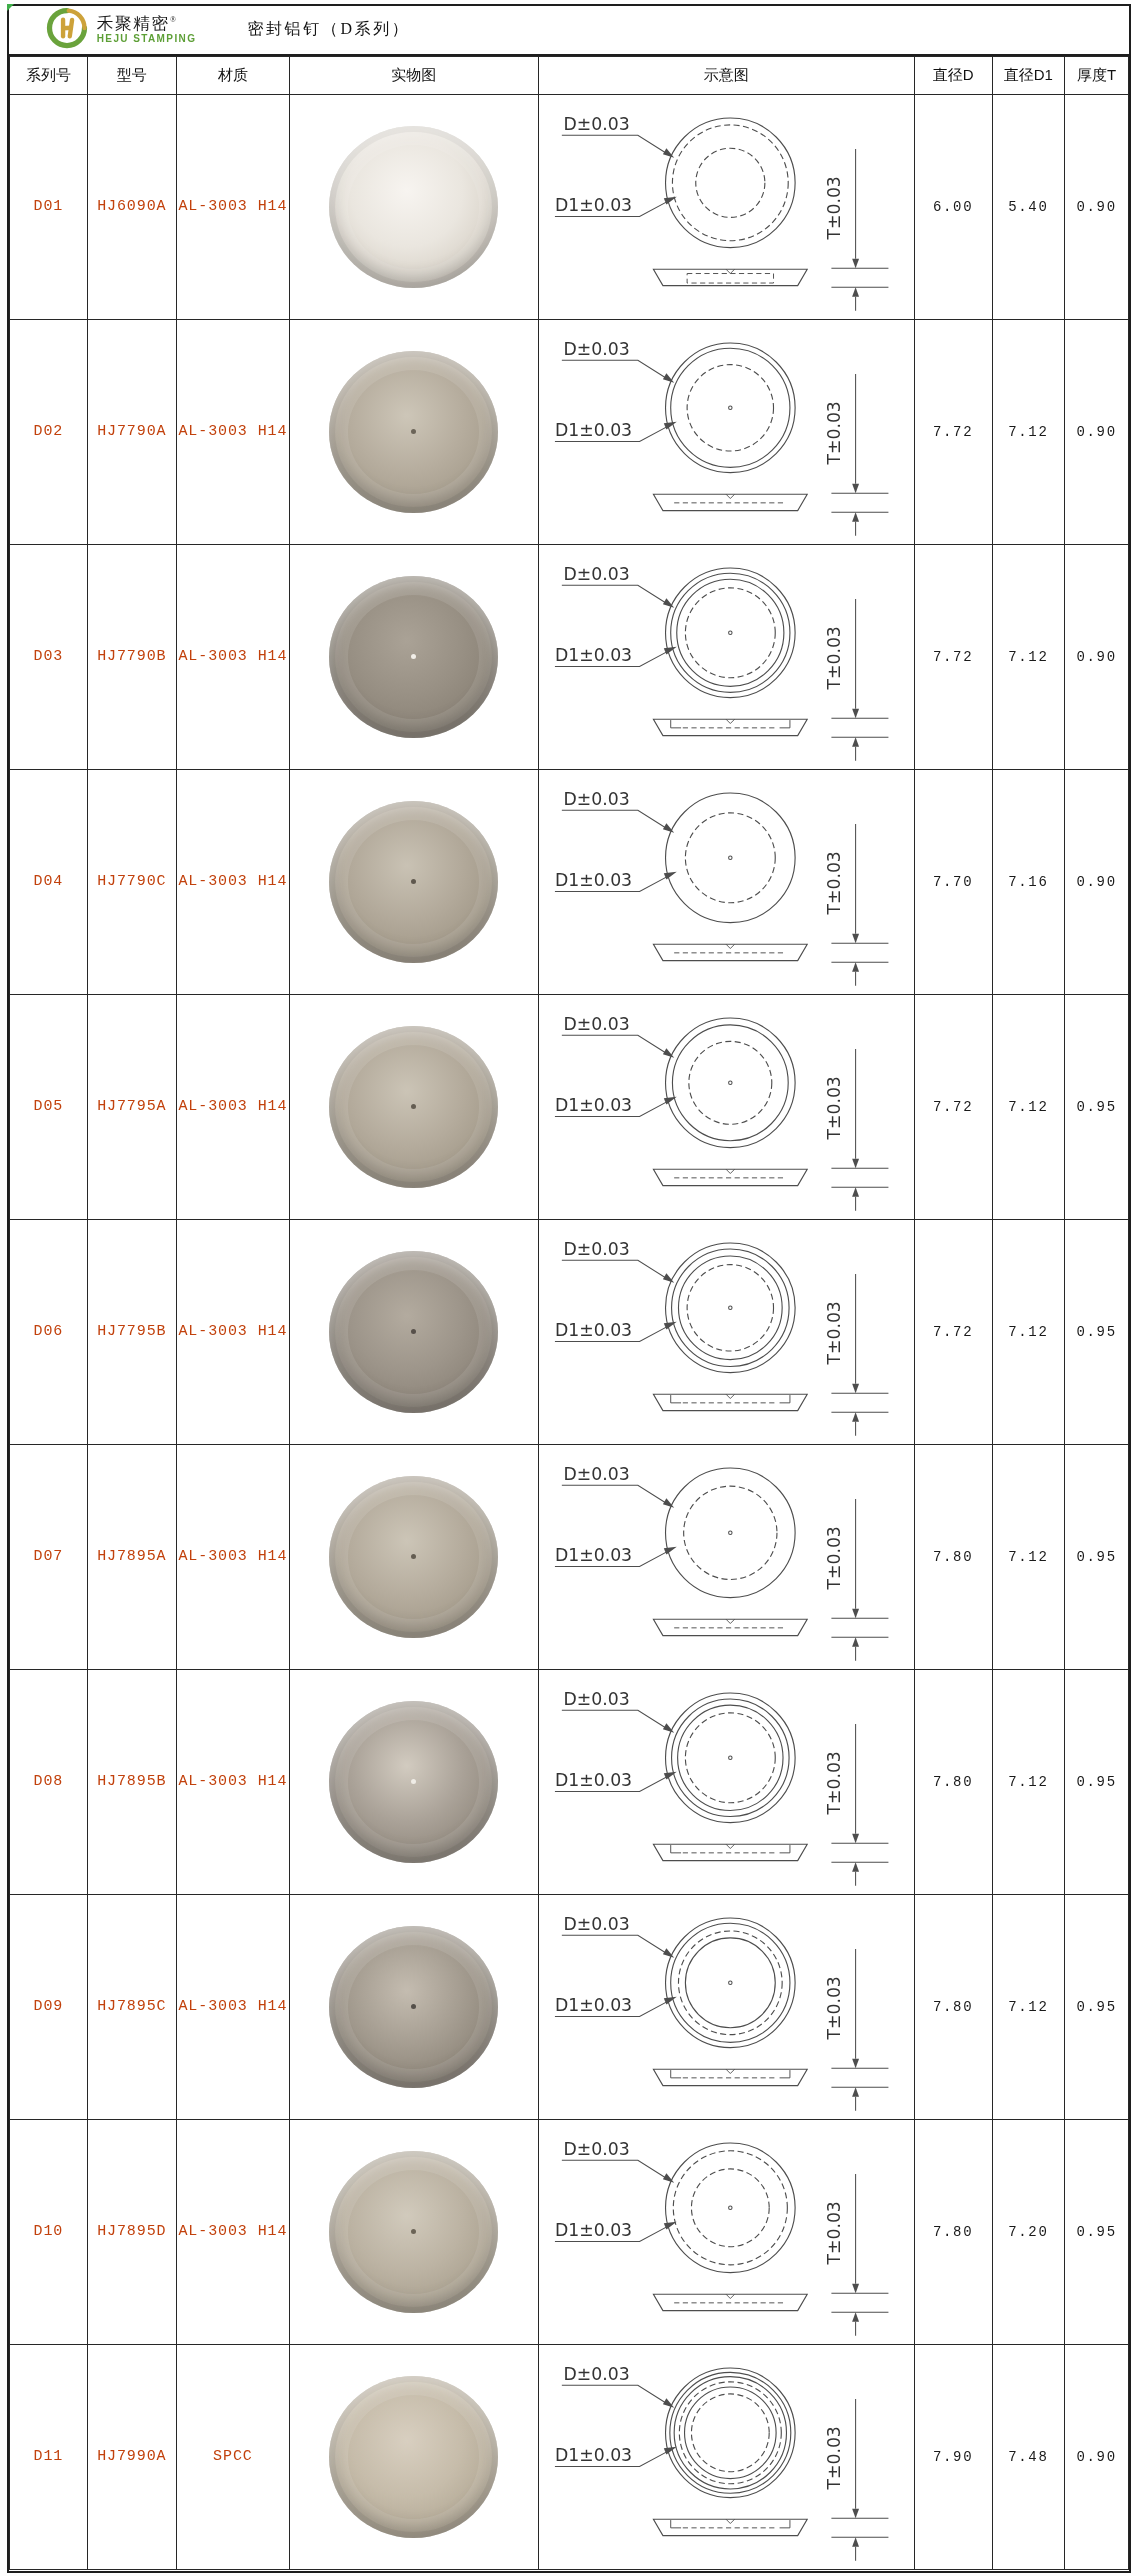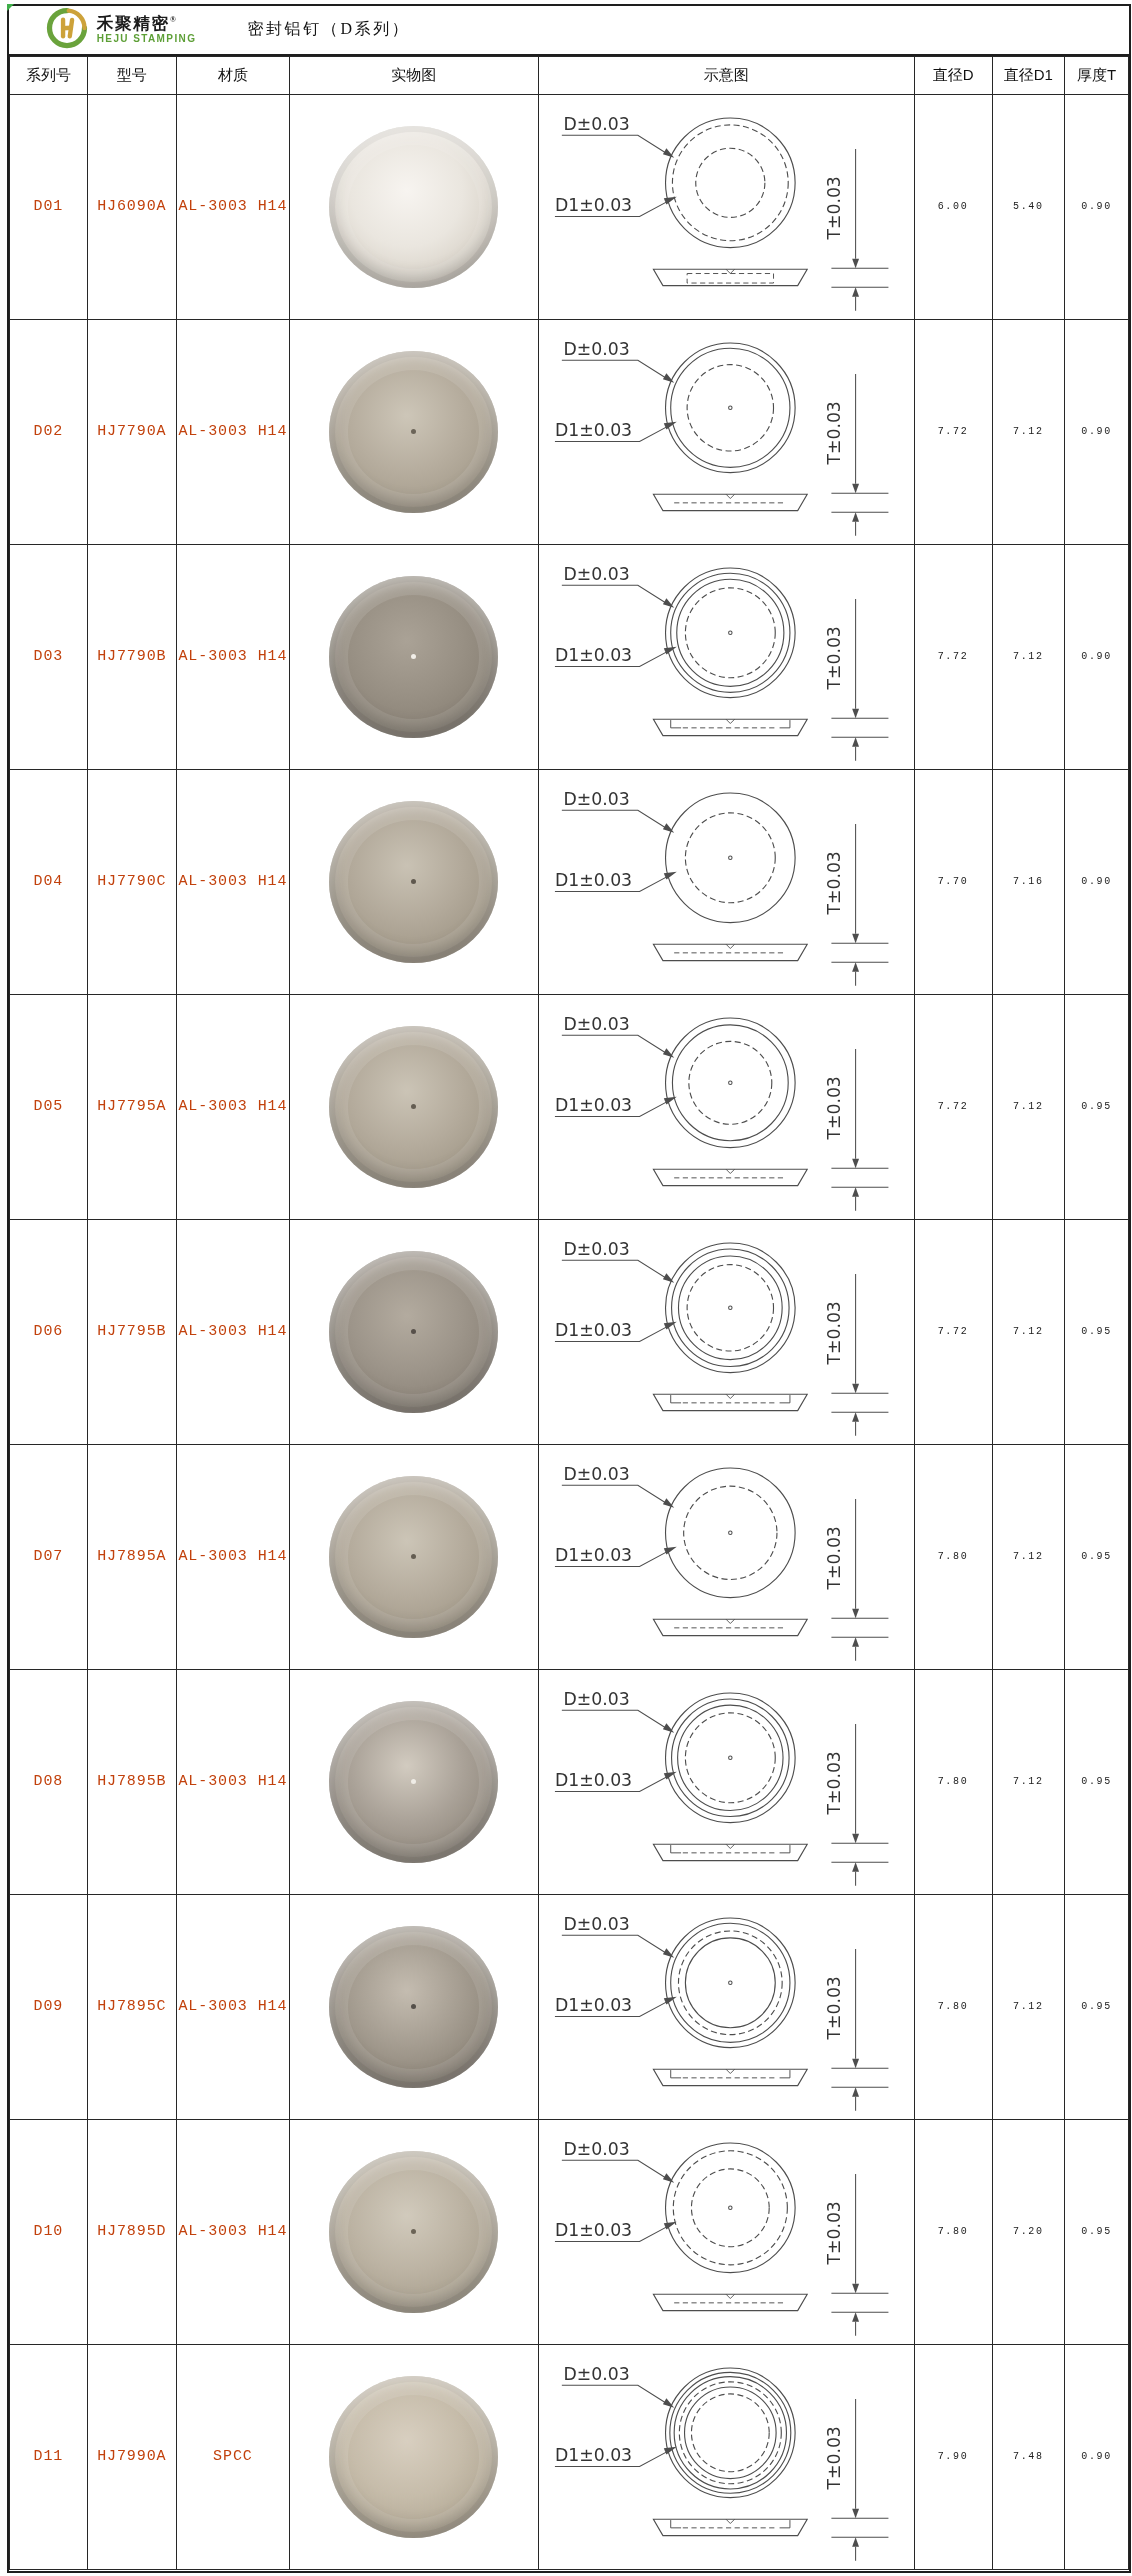--- a/index.html
+++ b/index.html
@@ -5,32 +5,32 @@
   html,body{margin:0;padding:0;width:1133px;height:2576px;background:#ffffff;overflow:hidden;
     font-family:"Liberation Sans",sans-serif;}
   .sheet{position:absolute;left:7px;top:3.5px;width:1124px;height:2569px;box-sizing:border-box;
     border:2.6px solid #1e1e1e;background:#fff;}
   .corner-mark{position:absolute;left:7px;top:3.5px;width:0;height:0;
     border-top:7.8px solid #3fae49;border-right:7.8px solid transparent;z-index:5;}
   
   .title-block{height:48px;border-bottom:2.6px solid #1e1e1e;display:flex;align-items:center;padding-left:37px;}
   .logo-wrap{display:flex;align-items:center;gap:8.7px;}
   .brand-col{display:flex;flex-direction:column;line-height:1.05;}
-  .brand-cn{font-family:"Liberation Serif",serif;font-weight:700;font-size:16.6px;color:#1c1c1c;letter-spacing:1.7px;}
+  .brand-cn{font-family:"Liberation Serif",serif;font-weight:400;font-size:16.6px;color:#1c1c1c;letter-spacing:1.7px;}
   .brand-cn sup{font-size:7.8px;}
   .brand-en{font-size:10px;font-weight:700;color:#5d9f36;letter-spacing:1.4px;margin-top:1.7px;}
   .doc-title{font-family:"Liberation Serif",serif;font-size:16px;color:#111;letter-spacing:2.6px;margin-left:51px;font-weight:500;}
   
   table.spec{border-collapse:collapse;table-layout:fixed;width:100%;}
   .spec th,.spec td{border:1.7px solid #272727;padding:0;text-align:center;vertical-align:middle;background:#fff;}
   .spec thead tr{height:38px;padding-left:32px;}
   .spec thead th{font-size:15px;font-weight:500;color:#111;font-family:"Liberation Sans",sans-serif;border-bottom:1.7px solid #272727;}
   .data-row{height:225px;}
   .c-series,.c-model,.c-material{font-family:"Liberation Mono",monospace;font-size:15px;color:#c2410c;letter-spacing:0.9px;}
-  .c-dim{font-family:"Liberation Mono",monospace;font-size:10px;color:#1a1a1a;letter-spacing:1.7px;margin-left:45px;}
+  .c-dim{font-family:"Liberation Mono",monospace;font-size:14px;color:#1a1a1a;letter-spacing:1.7px;margin-left:45px;}
   .photo-wrap{display:flex;align-items:center;justify-content:center;height:100%;}
   .product-photo{position:relative;width:169px;height:162px;border-radius:50%;
     box-shadow:inset 0 7px 14px rgba(255,255,255,.45), inset 0 -10.5px 15.7px rgba(0,0,0,.20),
       inset 0 0 0 6.1px rgba(0,0,0,.06), inset 0 0 0 19px rgba(255,255,255,.10);}
   .photo-dot{position:absolute;left:50%;top:50%;width:5.2px;height:5.2px;margin:-2.6px 0 0 -2.6px;border-radius:50%;}
   .schematic{display:flex;align-items:flex-end;justify-content:center;height:100%;}
   .schematic svg text{font-family:"DejaVu Sans",sans-serif;}
 </style>
 </head>
 <body>

